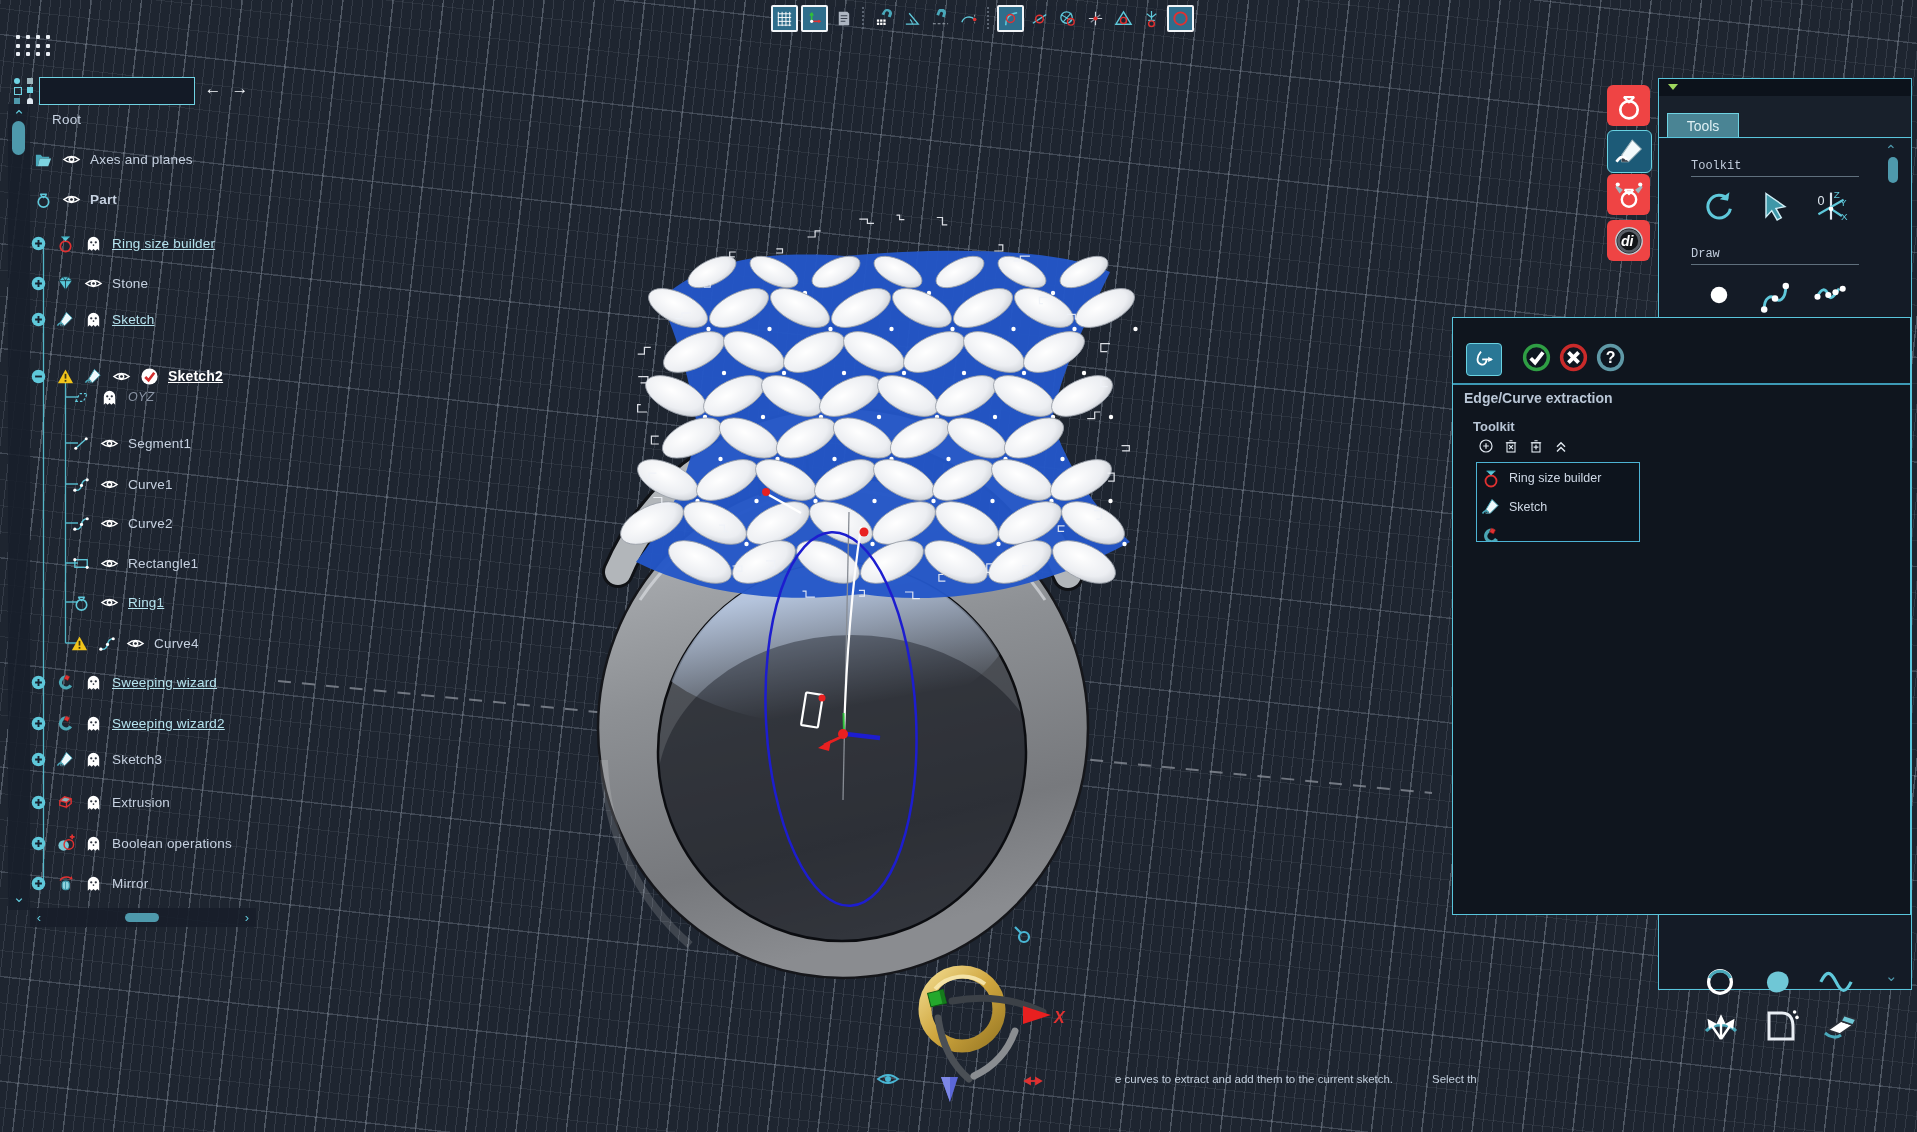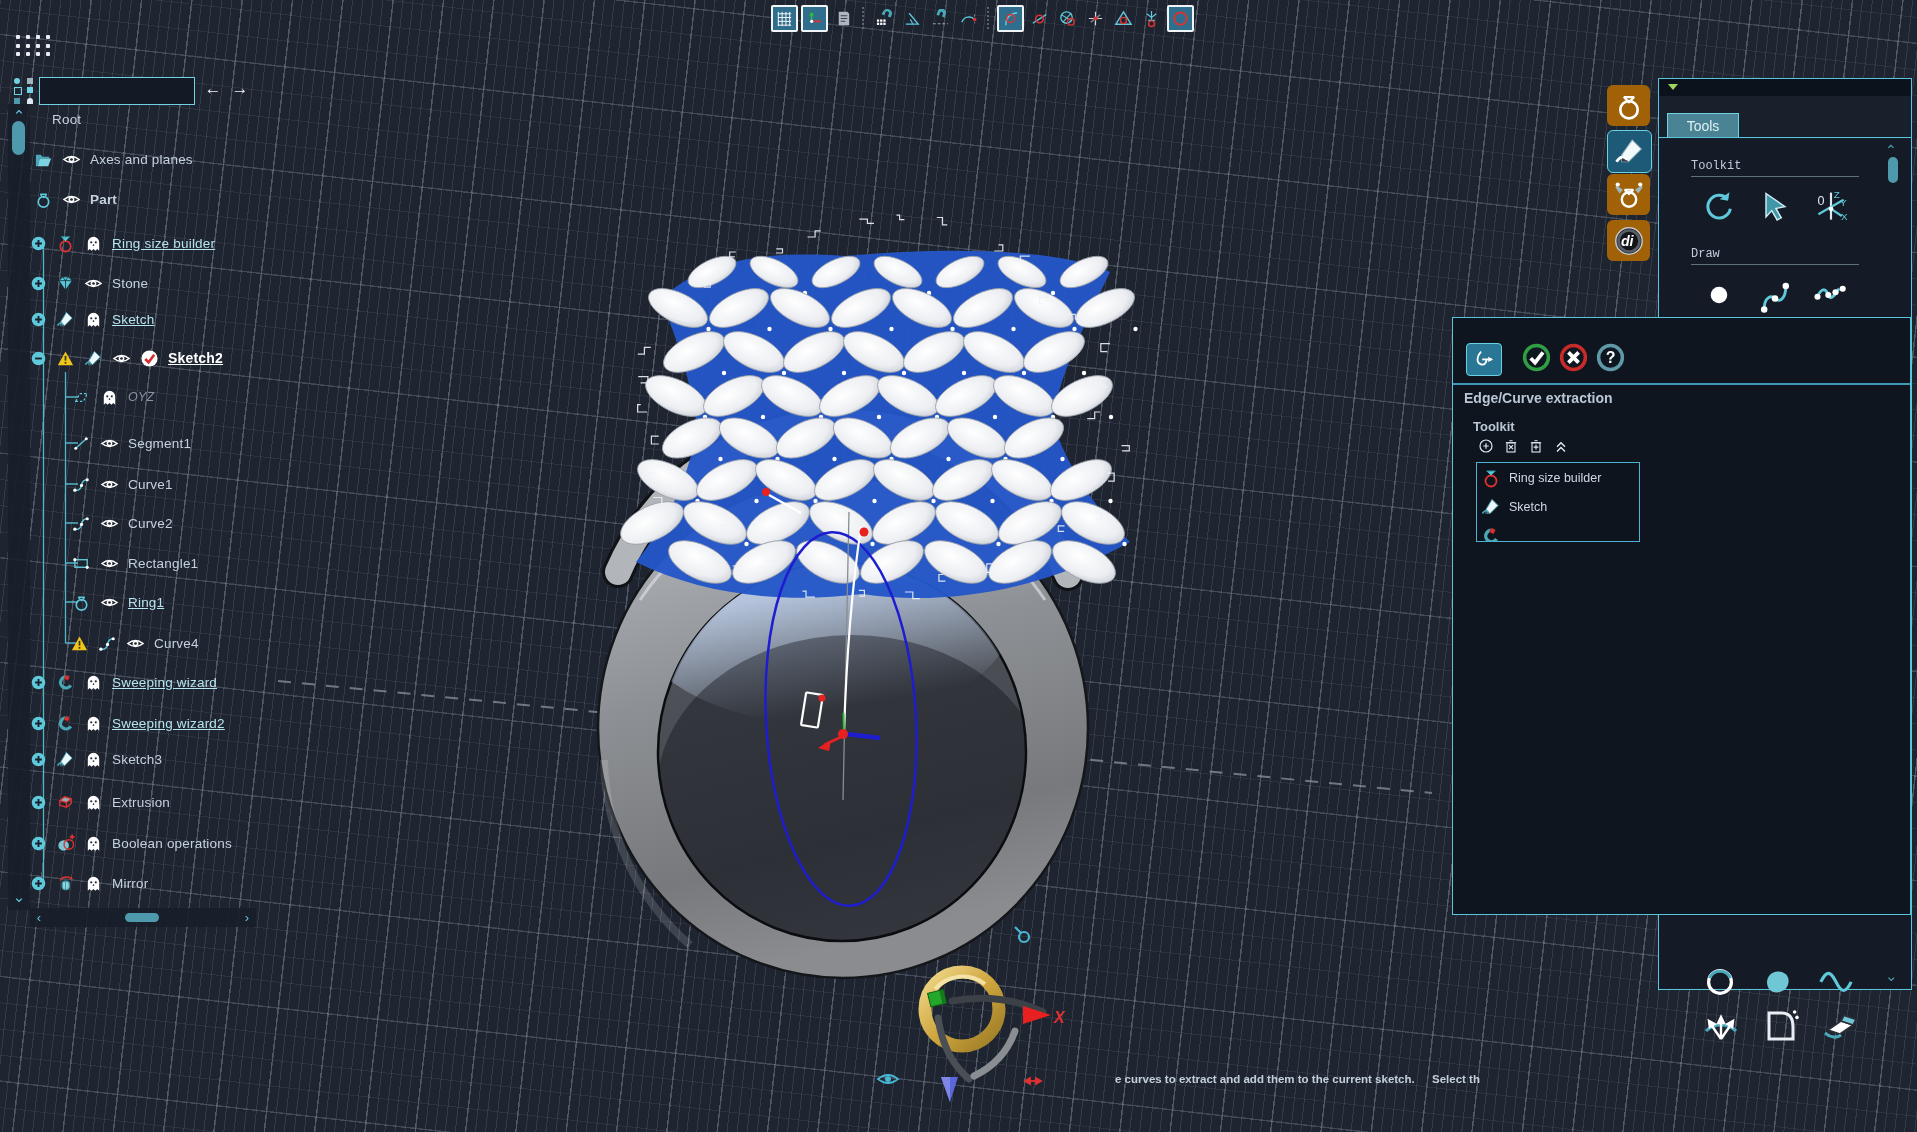--- a/index.html
+++ b/index.html
@@ -35,21 +35,21 @@
   #vChevDown{left:8px;top:888px;width:22px;color:#5fc8da;font-size:15px;text-align:center;}
   #hScroll{left:30px;top:908px;width:226px;height:19px;background:rgba(23,30,42,.9);display:flex;align-items:center;}
   #hScroll .chev{color:#5fc8da;font-size:13px;width:18px;text-align:center;}
   #hThumb{position:absolute;left:95px;top:5px;width:34px;height:9px;background:#4e99ac;border-radius:5px;}
   
   #topbar{left:771px;top:3px;height:30px;display:flex;align-items:center;gap:3px;}
   .tbBtn{width:25px;height:25px;border-radius:2px;display:flex;align-items:center;justify-content:center;background:rgba(28,36,48,.25);cursor:pointer;}
   .tbBtn.sel{background:#2f6e8c;border:2px solid #f2f5f8;width:23px;height:23px;}
   .tbSep{width:2px;height:22px;border-left:2px dotted #5b6471;margin:0 3px;}
   
-  .stripBtn{left:1607px;width:43px;height:41px;background:#a16207;border-radius:6px;display:flex;align-items:center;justify-content:center;cursor:pointer;}
+  .stripBtn{left:1607px;width:43px;height:41px;background:#ef4444;border-radius:6px;display:flex;align-items:center;justify-content:center;cursor:pointer;}
   .stripBtn.sel{background:#1c5a77;border:1.5px solid #69d2e2;}
   
   #toolsPanel{left:1658px;top:78px;width:252px;height:910px;border:1.5px solid #59c5dc;background:#18202b;}
   #panelHeader{left:0;top:0;width:100%;height:17px;background:#0c121b;}
   #panelTri{left:9px;top:5px;width:0;height:0;border-left:5px solid transparent;border-right:5px solid transparent;border-top:6px solid #9ed65d;}
   #toolsTab{left:8px;top:34px;width:70px;height:24px;background:#4a8494;border:1px solid #6fd3e3;border-bottom:none;color:#dff0f4;font-size:14px;display:flex;align-items:center;justify-content:center;cursor:pointer;}
   #tabLine{left:0;top:58px;width:100%;height:0;border-top:1.5px solid #59c5dc;}
   #panelBody{left:0;top:59.5px;width:100%;height:849px;background:#141b26;}
   .secTitle{font-size:12px;color:#c2cddc;font-family:Liberation Mono, monospace;}
   .secLine{height:1px;background:rgba(159,182,196,.55);}
@@ -63,21 +63,21 @@
   #dlgHeadIcon{left:13px;top:25px;width:34px;height:31px;background:#2a7795;border:1.5px solid #69d2e2;border-radius:4px;display:flex;align-items:center;justify-content:center;cursor:pointer;}
   .dlgRound{top:25px;cursor:pointer;}
   #dlgSep{left:0;top:65px;width:100%;height:0;border-top:2px solid #3d99b5;}
   #dlgTitle{left:11px;top:72px;font-size:14px;font-weight:bold;color:#b9c6d6;}
   #dlgElements{left:20px;top:101px;font-size:13px;font-weight:bold;color:#b9c6d6;}
   #dlgTools{left:25px;top:120px;display:flex;gap:9px;}
   #dlgList{left:23px;top:144px;width:162px;height:78px;border:1px solid #4db3d4;background:#0d141d;overflow:hidden;}
   .dlgItem{display:flex;align-items:center;gap:8px;padding:3px 4px;height:23px;cursor:pointer;}
   .dlgItem span{font-size:12.5px;color:#cfd9e6;}
   
-  .statusTxt{top:1073px;font-size:11.5px;color:#c3cfdd;font-weight:bold;}
+  .statusTxt{top:1073px;font-size:11.5px;color:#c3cfdd;}
 </style>
 </head>
 <body>
 
 <div id="grid"></div>
 
 <svg id="scene" class="abs" width="1917" height="1132" viewBox="0 0 1917 1132" style="left:0;top:0">
   <defs>
     <linearGradient id="bandGrad" x1="0" y1="0" x2="0.25" y2="1">
       <stop offset="0" stop-color="#b9bcc0"></stop>
@@ -454,21 +454,21 @@
       <span class="ticon">
         <svg width="19" height="19" viewBox="0 0 20 20">
           <path d="M4 17.5V9a6 6 0 0 1 12 0v8.5l-2-1.7-2 1.7-2-1.7-2 1.7-2-1.7Z" fill="#fff"></path>
           <circle cx="7.6" cy="8.8" r="1.2" fill="#2b313c"></circle>
           <circle cx="12.4" cy="8.8" r="1.2" fill="#2b313c"></circle>
           <circle cx="10" cy="11.6" r="0.9" fill="#2b313c"></circle>
         </svg>
       </span>
       <span class="lbl link">Sketch</span>
     </div>
-    <div class="treeRow abs" style="top: 345px; padding-left: 22px;">
+    <div class="treeRow abs" style="top: 363px; padding-left: 22px;">
       <span class="ticon">
         <svg width="17" height="17" viewBox="0 0 20 20">
           <circle cx="10" cy="10" r="8" fill="#5fc8da"></circle>
           <path d="M6 10h8" stroke="#17212e" stroke-width="2.2"></path>
         </svg>
       </span>
       <span class="ticon">
         <svg width="19" height="19" viewBox="0 0 20 20">
           <path d="M10 2.5 18 17H2Z" fill="#f2c51a"></path>
           <rect x="9.1" y="7.2" width="1.8" height="5" fill="#3a3413"></rect>

